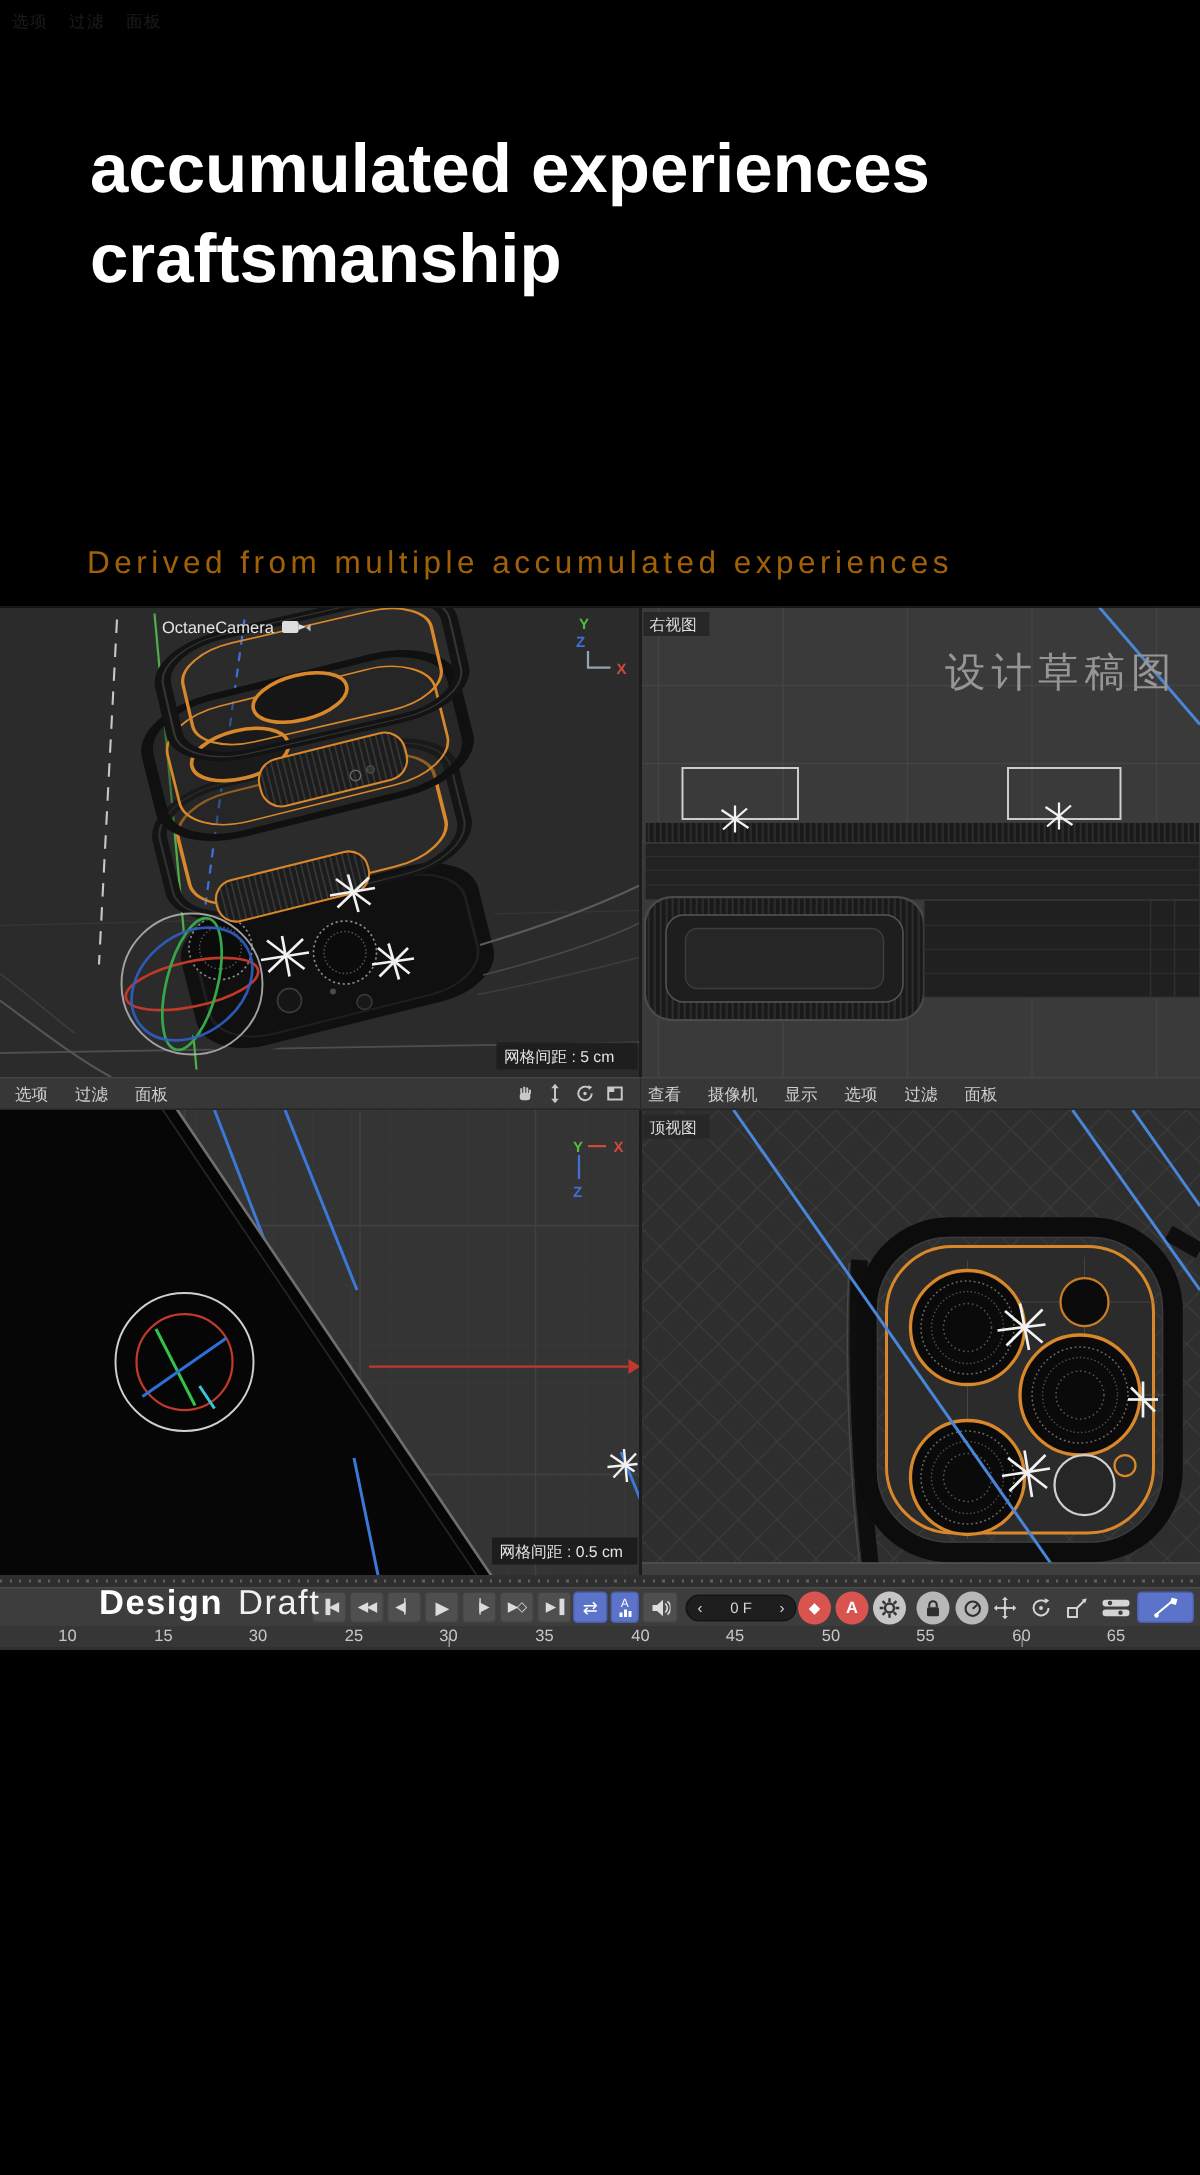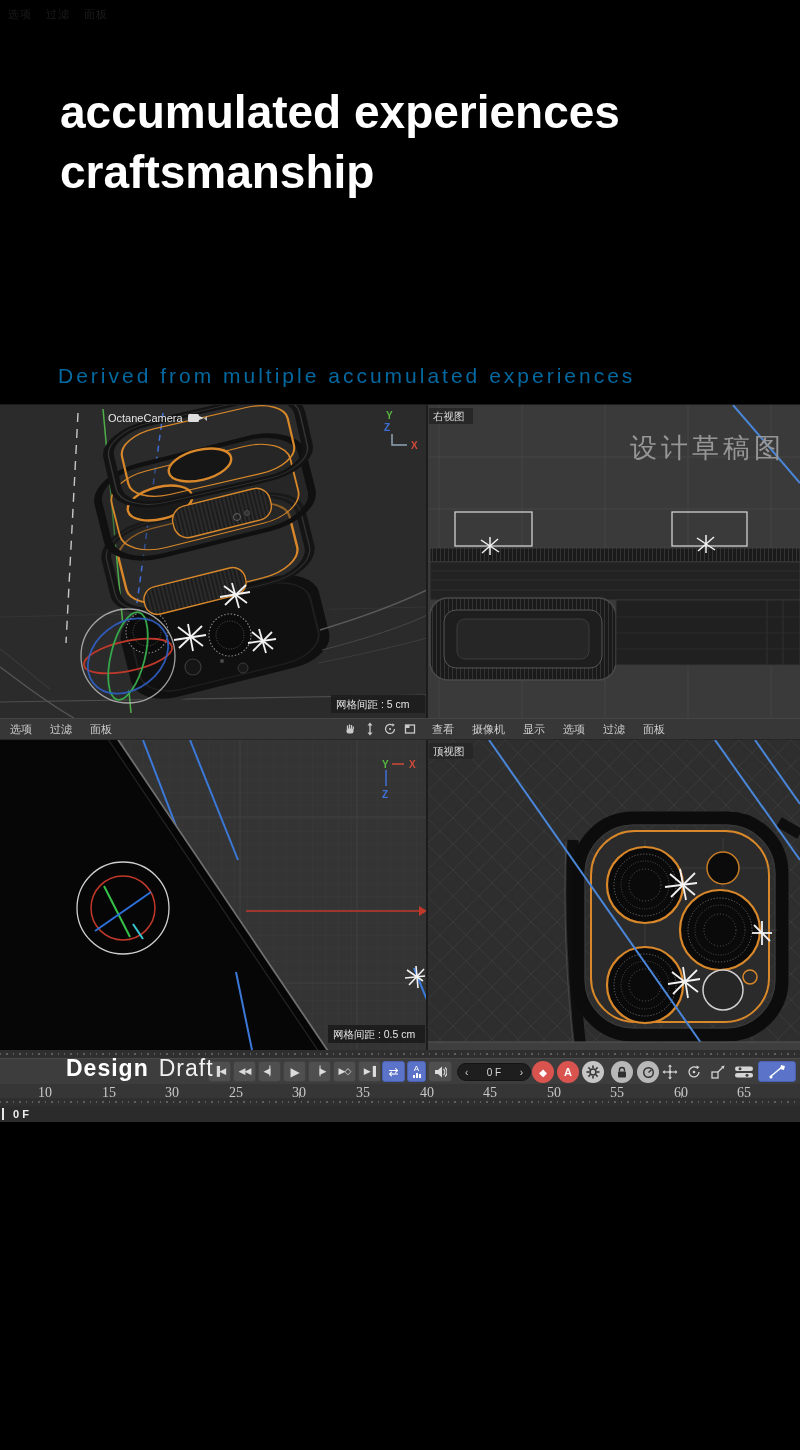--- a/index.html
+++ b/index.html
@@ -1,44 +1,44 @@
 <!DOCTYPE html>
 <html><head>
 <meta charset="utf-8">
 <style>
   html,body{margin:0;padding:0;background:#000;}
-  .stage{position:relative;width:800px;height:1450px;background:#000;overflow:hidden;
+  .stage{position:relative;width:800px;height:1100px;background:#000;overflow:hidden;
          font-family:"Liberation Sans","DejaVu Sans",sans-serif;}
   .abs{position:absolute;}
 
   
   .top-menu{left:8px;top:7px;color:#1c1c1c;font-size:11px;letter-spacing:1px;display:flex;gap:14px;}
   .hero-title{left:60px;top:82px;width:700px;color:#fff;font-size:46px;font-weight:700;line-height:60px;letter-spacing:0px;}
-  .hero-sub{left:58px;top:364px;color:#0369a1;font-size:21px;letter-spacing:3px;font-weight:500;}
+  .hero-sub{left:58px;top:364px;color:#a16207;font-size:21px;letter-spacing:3px;font-weight:500;}
   .divider{background:#1c1c1c;}
   .menubar{background:#373737;border-top:1px solid #454545;border-bottom:1px solid #262626;
            color:#cfcfcf;font-size:11px;display:flex;align-items:center;}
   .menubar .mi{margin-right:18px;cursor:default;}
   .navicons{display:flex;gap:6px;align-items:center;}
 
   
   .tickstrip{background:#2f2f2f;}
   .tickdots{height:2px;background:repeating-linear-gradient(90deg,#5f5f5f 0 1.5px,transparent 1.5px 6.4px);}
   .tlbar{background:#3d3d3d;border-top:1px solid #4a4a4a;}
   .tbtn{width:23px;height:21px;background:#4f4f4f;border:1px solid #424242;border-radius:3px;
         color:#dcdcdc;font-size:9px;display:flex;align-items:center;justify-content:center;
         padding:0;line-height:1;letter-spacing:-1px;box-sizing:border-box;}
   .tbtn.play{font-size:12px;}
   .bluebtn{background:#5b74c9;border-color:#4a5fb0;color:#fff;}
   .circbtn{width:22px;height:22px;border-radius:50%;border:none;display:flex;align-items:center;justify-content:center;padding:0;}
   .toolico{width:20px;height:21px;background:transparent;border:none;display:flex;align-items:center;justify-content:center;padding:0;}
   .framefield{width:74px;height:18px;background:#1e1e1e;border:1px solid #141414;border-radius:9px;
               color:#d8d8d8;font-size:10px;display:flex;align-items:center;justify-content:space-between;
               padding:0 7px;box-sizing:border-box;}
-  .ruler{background:#363636;color:#c8c8c8;font-size:14px;font-family:Liberation Serif, serif;}
+  .ruler{background:#363636;color:#c8c8c8;font-size:11px;}
   .rulnum{position:absolute;top:1px;transform:translateX(-50%);}
   .framebar{background:#2b2b2b;color:#ececec;font-size:11px;font-weight:bold;display:flex;align-items:center;}
   .overlay-title{left:66px;top:1055px;font-size:23px;color:#fff;letter-spacing:1px;}
   .overlay-title b{font-weight:700;margin-right:10px;}
   .overlay-title span{font-weight:300;color:#f0f0f0;}
   svg text{font-family:"Liberation Sans","DejaVu Sans",sans-serif;}
 </style>
 </head>
 <body>
 

